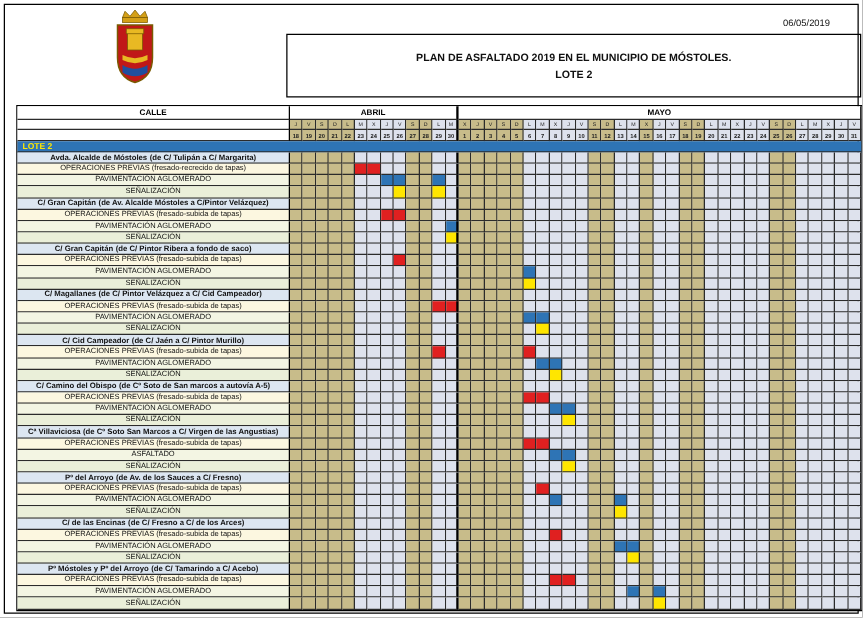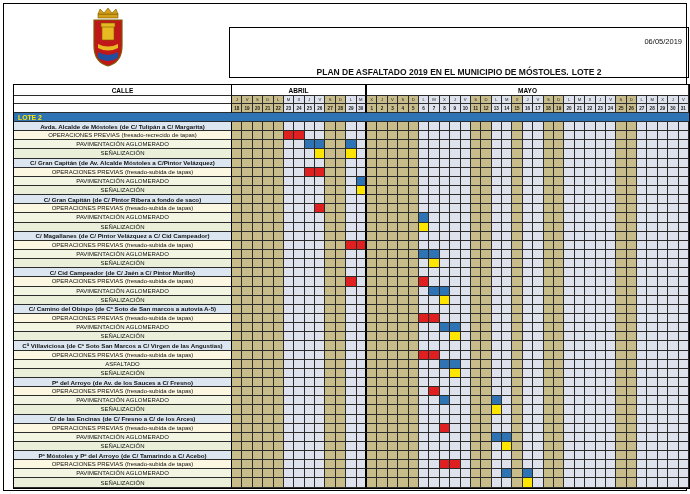--- a/index.html
+++ b/index.html
@@ -1,23 +1,23 @@
 <!DOCTYPE html>
 <html><head>
 <meta charset="utf-8">
 <style>
   html,body{margin:0;padding:0;background:#888;}
   .page{position:relative;width:690px;height:494px;background:#fff;
         font-family:"Liberation Sans",sans-serif;overflow:hidden;}
   .frame{position:absolute;left:3px;top:3px;right:3px;bottom:3px;border:1px solid #000;}
   .logo{position:absolute;left:84px;top:8px;width:48px;height:68px;}
-  .date{position:absolute;right:8px;top:14px;font-size:7.5px;color:#111;margin-top:23px;}
+  .date{position:absolute;right:26px;top:14px;font-size:7.5px;color:#111;}
   .titlebox{position:absolute;left:229px;top:27px;width:458px;height:49px;
-            border:1.5px solid #000;display:flex;flex-direction:row;
-            align-items:flex-end;justify-content:center;gap:3px;}
+            border:1.5px solid #000;display:flex;flex-direction:column;
+            align-items:center;justify-content:center;gap:3px;}
   .t1{font-size:8.5px;font-weight:bold;color:#111;text-align:center;}
   .t2{font-size:8.5px;font-weight:bold;color:#111;text-align:center;}
   .table{position:absolute;left:13px;top:84px;width:675px;border:1.5px solid #000;
          border-bottom:1.5px solid #000;}
   .grow{display:grid;grid-template-columns:218px repeat(44,1fr);}
   .cell{border-right:1px solid #2b2b2b;border-bottom:1px solid #2b2b2b;
         overflow:hidden;display:flex;align-items:center;justify-content:center;
         box-sizing:border-box;}
   .mrow .cell{height:11px;background:#fff;font-size:6.5px;font-weight:bold;}
   .lrow .cell{height:8px;font-size:4.2px;color:#222;}

